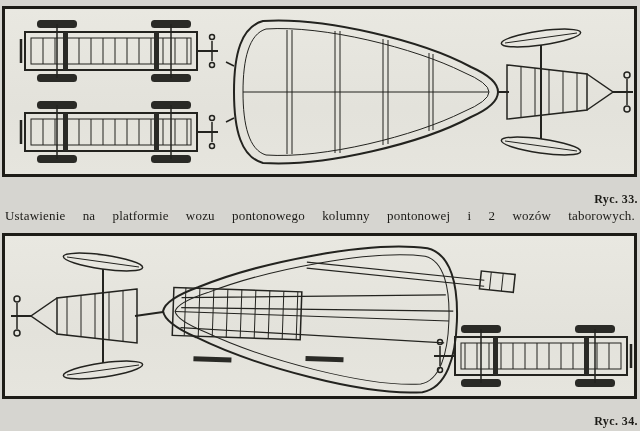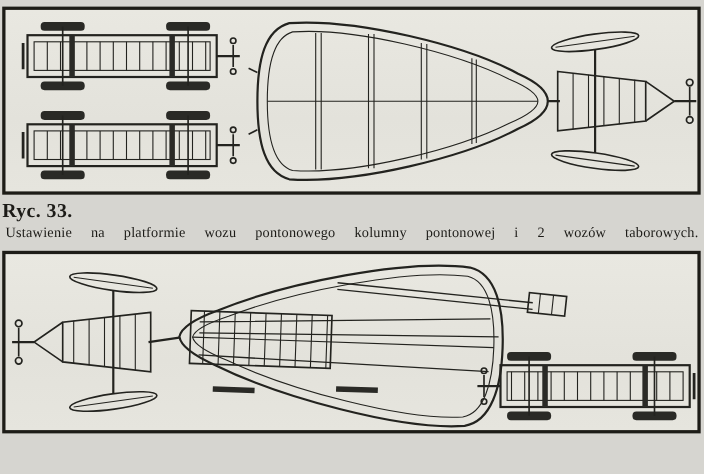--- a/index.html
+++ b/index.html
@@ -15,22 +15,22 @@
   figure.fig + figure.fig{margin-top:9px;}
   .plate{
     box-sizing:content-box;
     border:3px solid #1d1c17;
     background:#e6e5de;
     background-image:linear-gradient(180deg,#e9e8e1 0%,#e3e2db 60%,#e6e5de 100%);
     width:629px;
   }
   .plate svg{display:block;}
   .fig-label{
-    text-align:left;font-weight:bold;font-size:18px;
-    margin-top:4px;letter-spacing:.4px;
+    text-align:right;font-weight:bold;font-size:12px;
+    margin-top:15px;letter-spacing:.4px;
   }
   .fig-caption{
     font-size:13px;margin-top:1px;padding:0 3px;
     letter-spacing:.2px;
     text-align:justify;
     -moz-text-align-last:justify;
     text-align-last:justify;
     white-space:nowrap;
   }
 </style>
@@ -120,16 +120,17 @@
               <path d="M484 30 V48 M496 30 V48" stroke-width="1"></path>
             </g>
             <rect x="190" y="124" width="38" height="5" fill="#2a2a26" stroke="none"></rect>
             <rect x="302" y="120" width="38" height="5" fill="#2a2a26" stroke="none"></rect>
           </g>
           <use href="#wagon" xlink:href="#wagon" transform="translate(634,88) scale(-1,1)"></use>
         </g>
       </svg>
     </div>
     <figcaption>
+      <div class="fig-label">Ryc. 34.</div>
     </figcaption>
   </figure>
 
 </div>
 
 </body></html>

